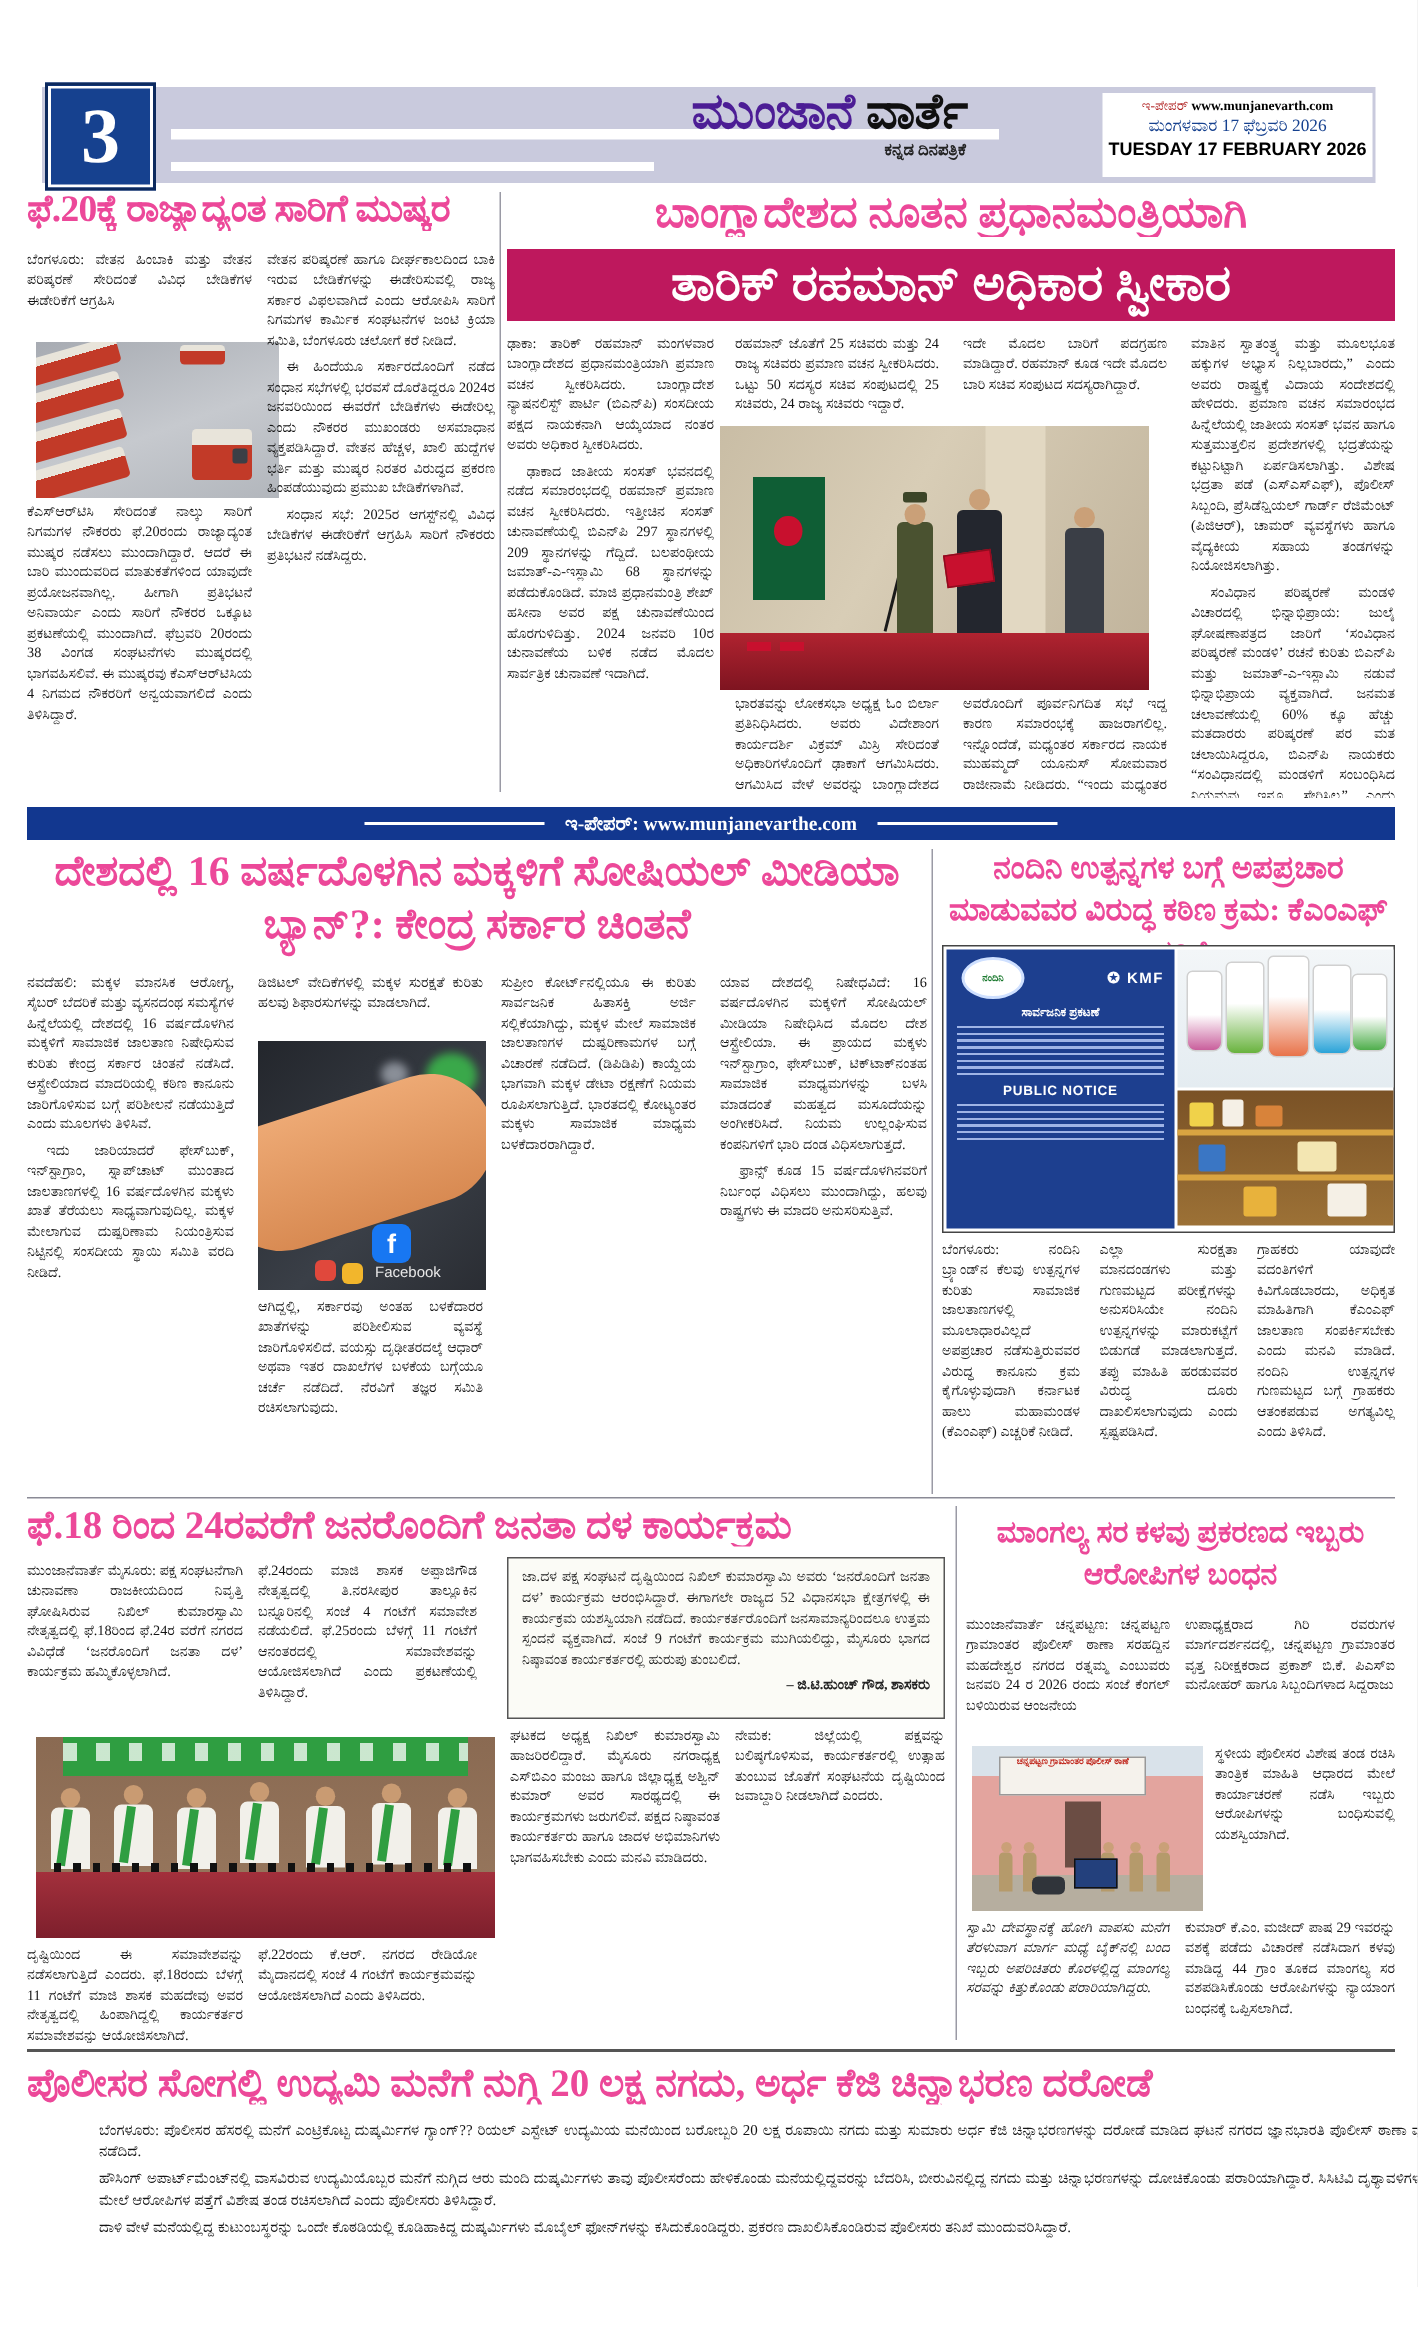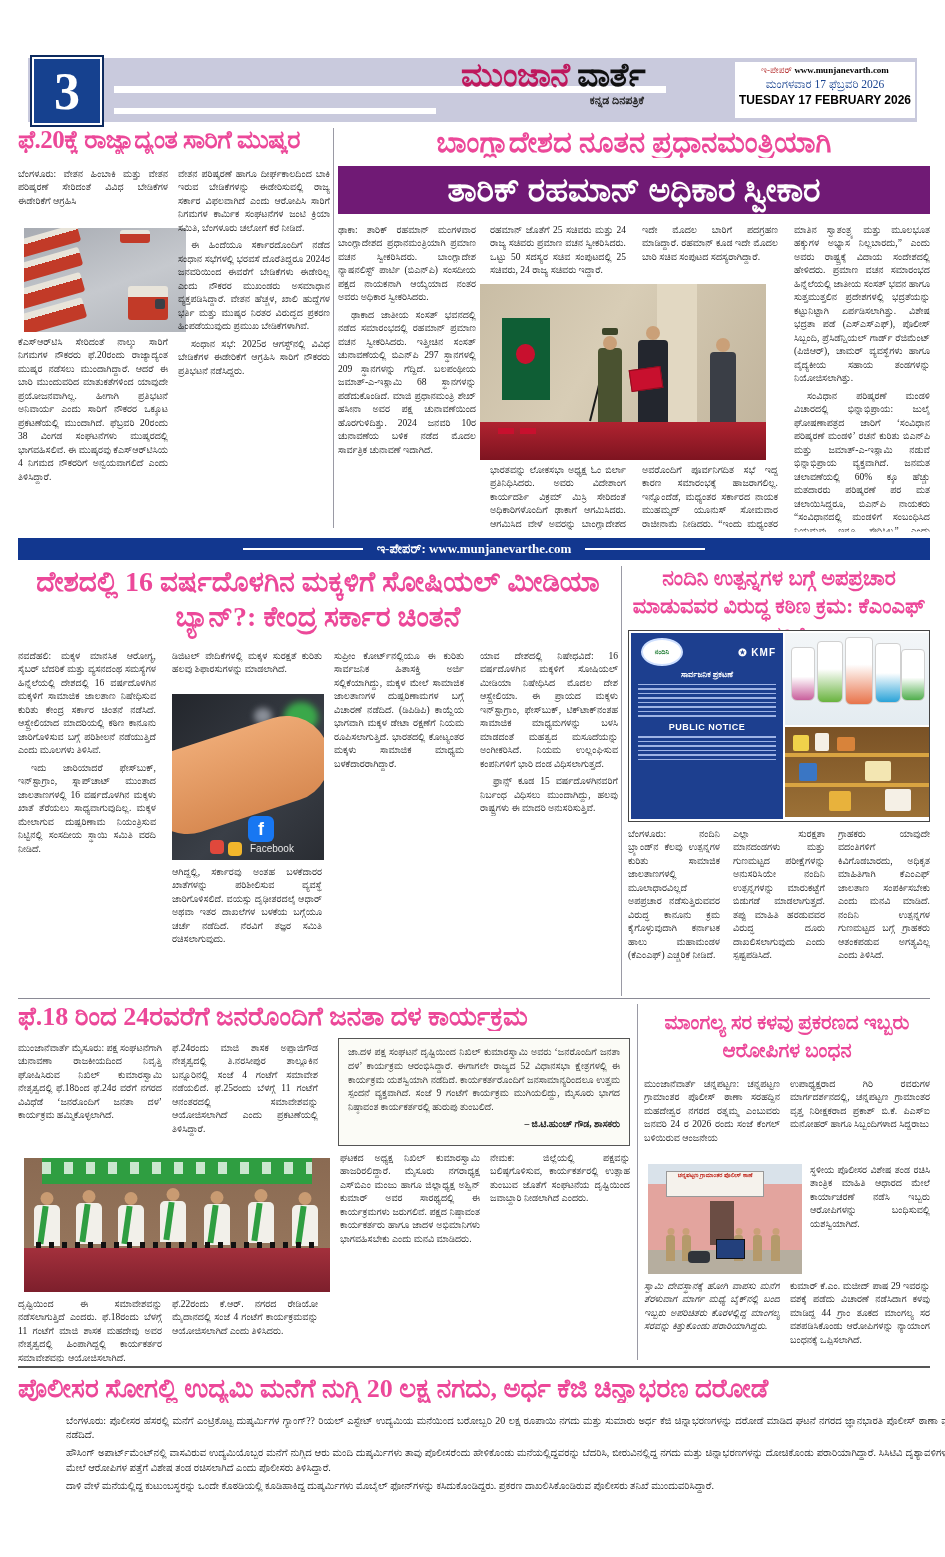--- a/index.html
+++ b/index.html
@@ -8,21 +8,21 @@
   .abs{position:absolute;}
   
   .masthead{position:absolute;left:28px;top:58px;width:889px;height:64px;background:#c9cadd;}
   .pagenum{position:absolute;left:2px;top:-3px;width:70px;height:68px;background:#16418f;
            border:2px solid #0d2a5e;box-shadow:inset 0 0 0 2px #ffffff;color:#fff;
            display:flex;align-items:center;justify-content:center;
            font-size:52px;font-weight:700;font-family:"Liberation Serif",serif;}
   .mh-line{position:absolute;background:#ffffff;}
   .mh-title{position:absolute;left:400px;top:0px;width:250px;text-align:center;line-height:1.05;}
   .mh-title .big{font-size:33px;font-weight:700;white-space:nowrap;letter-spacing:-0.5px;}
-  .mh-title .red{color:#be185d;}
+  .mh-title .red{color:#4c1d95;}
   .mh-title .blk{color:#101010;}
   .mh-sub{font-size:11px;font-weight:700;color:#222;text-align:right;padding-right:34px;margin-top:2px;}
   .mh-info{position:absolute;left:707px;top:4px;width:180px;height:56px;background:#ffffff;
            text-align:center;padding-top:3px;box-sizing:border-box;}
   .mh-info .l1{font-size:9px;color:#333;}
   .mh-info .l1 .lab{color:#b02020;}
   .mh-info .l1 .url{font-weight:700;color:#000;}
   .mh-info .l2{font-size:11.5px;font-weight:400;color:#16418f;margin-top:2px;}
   .mh-info .l3{font-size:12px;font-weight:800;color:#000;margin-top:2px;font-family:"Liberation Sans",sans-serif;}
   
@@ -147,21 +147,21 @@
     </div>
     <div class="bodytext" style="left:160px;top:42px;width:152px;height:362px;">
       <p class="nohang">ವೇತನ ಪರಿಷ್ಕರಣೆ ಹಾಗೂ ದೀರ್ಘಕಾಲದಿಂದ ಬಾಕಿ ಇರುವ ಬೇಡಿಕೆಗಳನ್ನು ಈಡೇರಿಸುವಲ್ಲಿ ರಾಜ್ಯ ಸರ್ಕಾರ ವಿಫಲವಾಗಿದೆ ಎಂದು ಆರೋಪಿಸಿ ಸಾರಿಗೆ ನಿಗಮಗಳ ಕಾರ್ಮಿಕ ಸಂಘಟನೆಗಳ ಜಂಟಿ ಕ್ರಿಯಾ ಸಮಿತಿ, ಬೆಂಗಳೂರು ಚಲೋಗೆ ಕರೆ ನೀಡಿದೆ.</p>
       <p>ಈ ಹಿಂದೆಯೂ ಸರ್ಕಾರದೊಂದಿಗೆ ನಡೆದ ಸಂಧಾನ ಸಭೆಗಳಲ್ಲಿ ಭರವಸೆ ದೊರೆತಿದ್ದರೂ 2024ರ ಜನವರಿಯಿಂದ ಈವರೆಗೆ ಬೇಡಿಕೆಗಳು ಈಡೇರಿಲ್ಲ ಎಂದು ನೌಕರರ ಮುಖಂಡರು ಅಸಮಾಧಾನ ವ್ಯಕ್ತಪಡಿಸಿದ್ದಾರೆ. ವೇತನ ಹೆಚ್ಚಳ, ಖಾಲಿ ಹುದ್ದೆಗಳ ಭರ್ತಿ ಮತ್ತು ಮುಷ್ಕರ ನಿರತರ ವಿರುದ್ಧದ ಪ್ರಕರಣ ಹಿಂಪಡೆಯುವುದು ಪ್ರಮುಖ ಬೇಡಿಕೆಗಳಾಗಿವೆ.</p>
       <p>ಸಂಧಾನ ಸಭೆ: 2025ರ ಆಗಸ್ಟ್‌ನಲ್ಲಿ ವಿವಿಧ ಬೇಡಿಕೆಗಳ ಈಡೇರಿಕೆಗೆ ಆಗ್ರಹಿಸಿ ಸಾರಿಗೆ ನೌಕರರು ಪ್ರತಿಭಟನೆ ನಡೆಸಿದ್ದರು.</p>
     </div>
   </div>
 
   <div class="art" style="left:338px;top:126px;width:592px;height:406px;">
     <div class="headline center nowrap" style="font-size:29px;">ಬಾಂಗ್ಲಾದೇಶದ ನೂತನ ಪ್ರಧಾನಮಂತ್ರಿಯಾಗಿ</div>
-    <div class="headline center nowrap" style="position:absolute;left:0;top:40px;width:592px;height:48px;background:#701a75;color:#fff;font-size:33px;line-height:48px;">ತಾರಿಕ್ ರಹಮಾನ್ ಅಧಿಕಾರ ಸ್ವೀಕಾರ</div>
+    <div class="headline center nowrap" style="position:absolute;left:0;top:40px;width:592px;height:48px;background:#be185d;color:#fff;font-size:33px;line-height:48px;">ತಾರಿಕ್ ರಹಮಾನ್ ಅಧಿಕಾರ ಸ್ವೀಕಾರ</div>
     <div class="abs" style="left:0;top:98px;width:592px;height:308px;">
       <div class="bodytext" style="left:0;top:0;width:138px;height:308px;">
         <p class="nohang">ಢಾಕಾ: ತಾರಿಕ್ ರಹಮಾನ್ ಮಂಗಳವಾರ ಬಾಂಗ್ಲಾದೇಶದ ಪ್ರಧಾನಮಂತ್ರಿಯಾಗಿ ಪ್ರಮಾಣ ವಚನ ಸ್ವೀಕರಿಸಿದರು. ಬಾಂಗ್ಲಾದೇಶ ನ್ಯಾಷನಲಿಸ್ಟ್ ಪಾರ್ಟಿ (ಬಿಎನ್‌ಪಿ) ಸಂಸದೀಯ ಪಕ್ಷದ ನಾಯಕನಾಗಿ ಆಯ್ಕೆಯಾದ ನಂತರ ಅವರು ಅಧಿಕಾರ ಸ್ವೀಕರಿಸಿದರು.</p>
         <p>ಢಾಕಾದ ಜಾತೀಯ ಸಂಸತ್ ಭವನದಲ್ಲಿ ನಡೆದ ಸಮಾರಂಭದಲ್ಲಿ ರಹಮಾನ್ ಪ್ರಮಾಣ ವಚನ ಸ್ವೀಕರಿಸಿದರು. ಇತ್ತೀಚಿನ ಸಂಸತ್ ಚುನಾವಣೆಯಲ್ಲಿ ಬಿಎನ್‌ಪಿ 297 ಸ್ಥಾನಗಳಲ್ಲಿ 209 ಸ್ಥಾನಗಳನ್ನು ಗೆದ್ದಿದೆ. ಬಲಪಂಥೀಯ ಜಮಾತ್-ಎ-ಇಸ್ಲಾಮಿ 68 ಸ್ಥಾನಗಳನ್ನು ಪಡೆದುಕೊಂಡಿದೆ. ಮಾಜಿ ಪ್ರಧಾನಮಂತ್ರಿ ಶೇಖ್ ಹಸೀನಾ ಅವರ ಪಕ್ಷ ಚುನಾವಣೆಯಿಂದ ಹೊರಗುಳಿದಿತ್ತು. 2024 ಜನವರಿ 10ರ ಚುನಾವಣೆಯ ಬಳಿಕ ನಡೆದ ಮೊದಲ ಸಾರ್ವತ್ರಿಕ ಚುನಾವಣೆ ಇದಾಗಿದೆ.</p>
       </div>
       <div class="bodytext" style="left:152px;top:0;width:136px;height:58px;">
         <p class="nohang">ರಹಮಾನ್ ಜೊತೆಗೆ 25 ಸಚಿವರು ಮತ್ತು 24 ರಾಜ್ಯ ಸಚಿವರು ಪ್ರಮಾಣ ವಚನ ಸ್ವೀಕರಿಸಿದರು. ಒಟ್ಟು 50 ಸದಸ್ಯರ ಸಚಿವ ಸಂಪುಟದಲ್ಲಿ 25 ಸಚಿವರು, 24 ರಾಜ್ಯ ಸಚಿವರು ಇದ್ದಾರೆ.</p>
       </div>
       <div class="bodytext" style="left:304px;top:0;width:136px;height:58px;">
         <p class="nohang">ಇದೇ ಮೊದಲ ಬಾರಿಗೆ ಪದಗ್ರಹಣ ಮಾಡಿದ್ದಾರೆ. ರಹಮಾನ್ ಕೂಡ ಇದೇ ಮೊದಲ ಬಾರಿ ಸಚಿವ ಸಂಪುಟದ ಸದಸ್ಯರಾಗಿದ್ದಾರೆ.</p>

